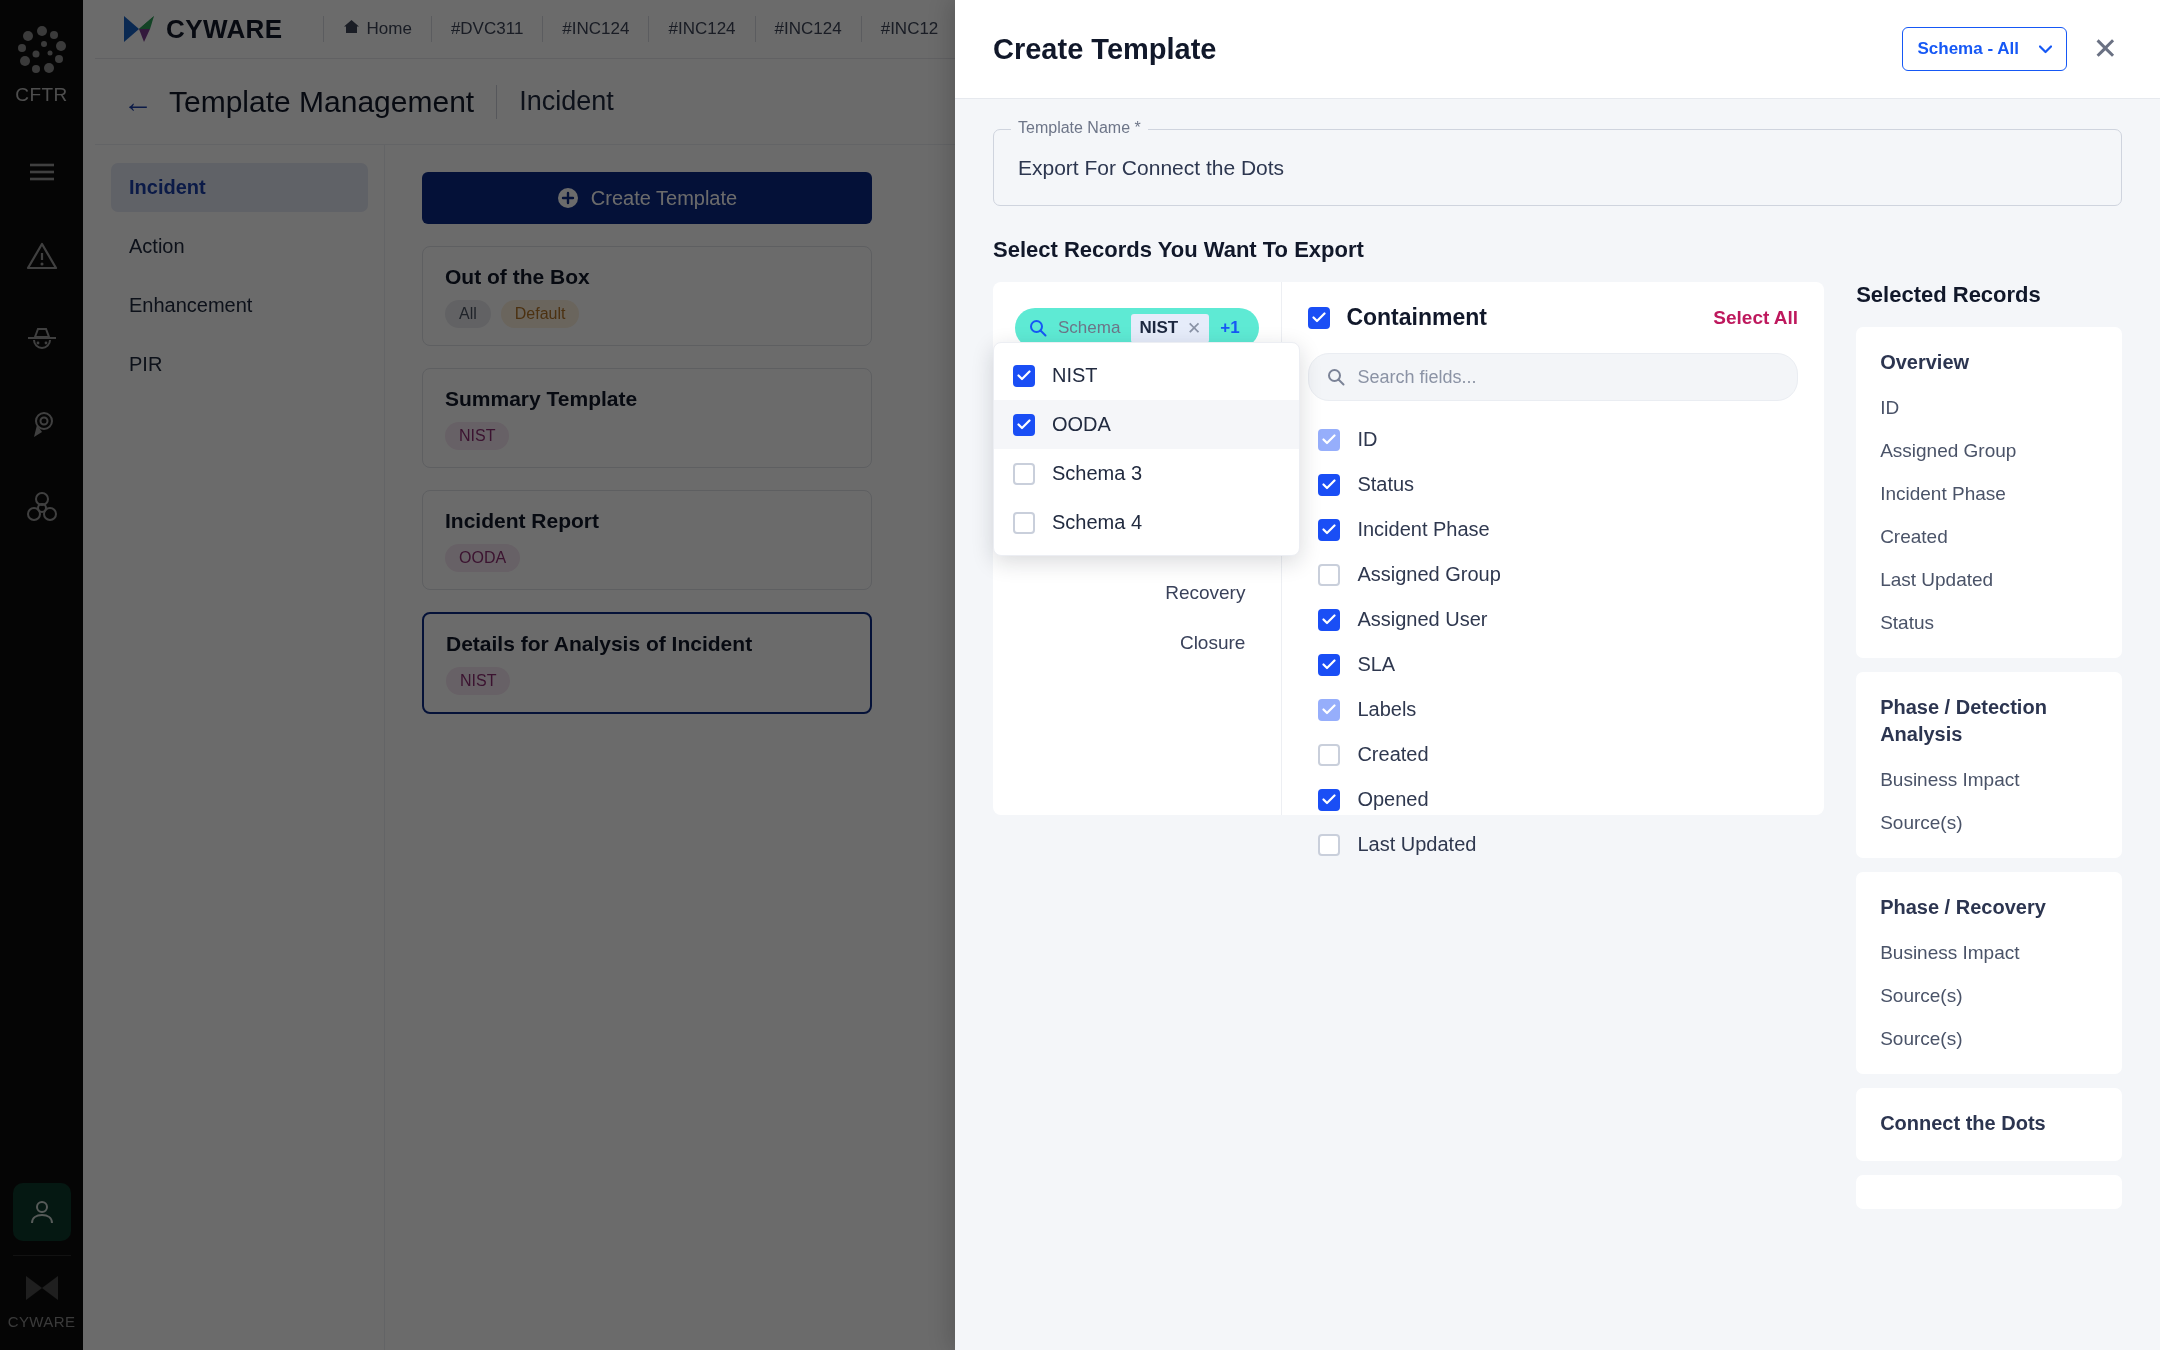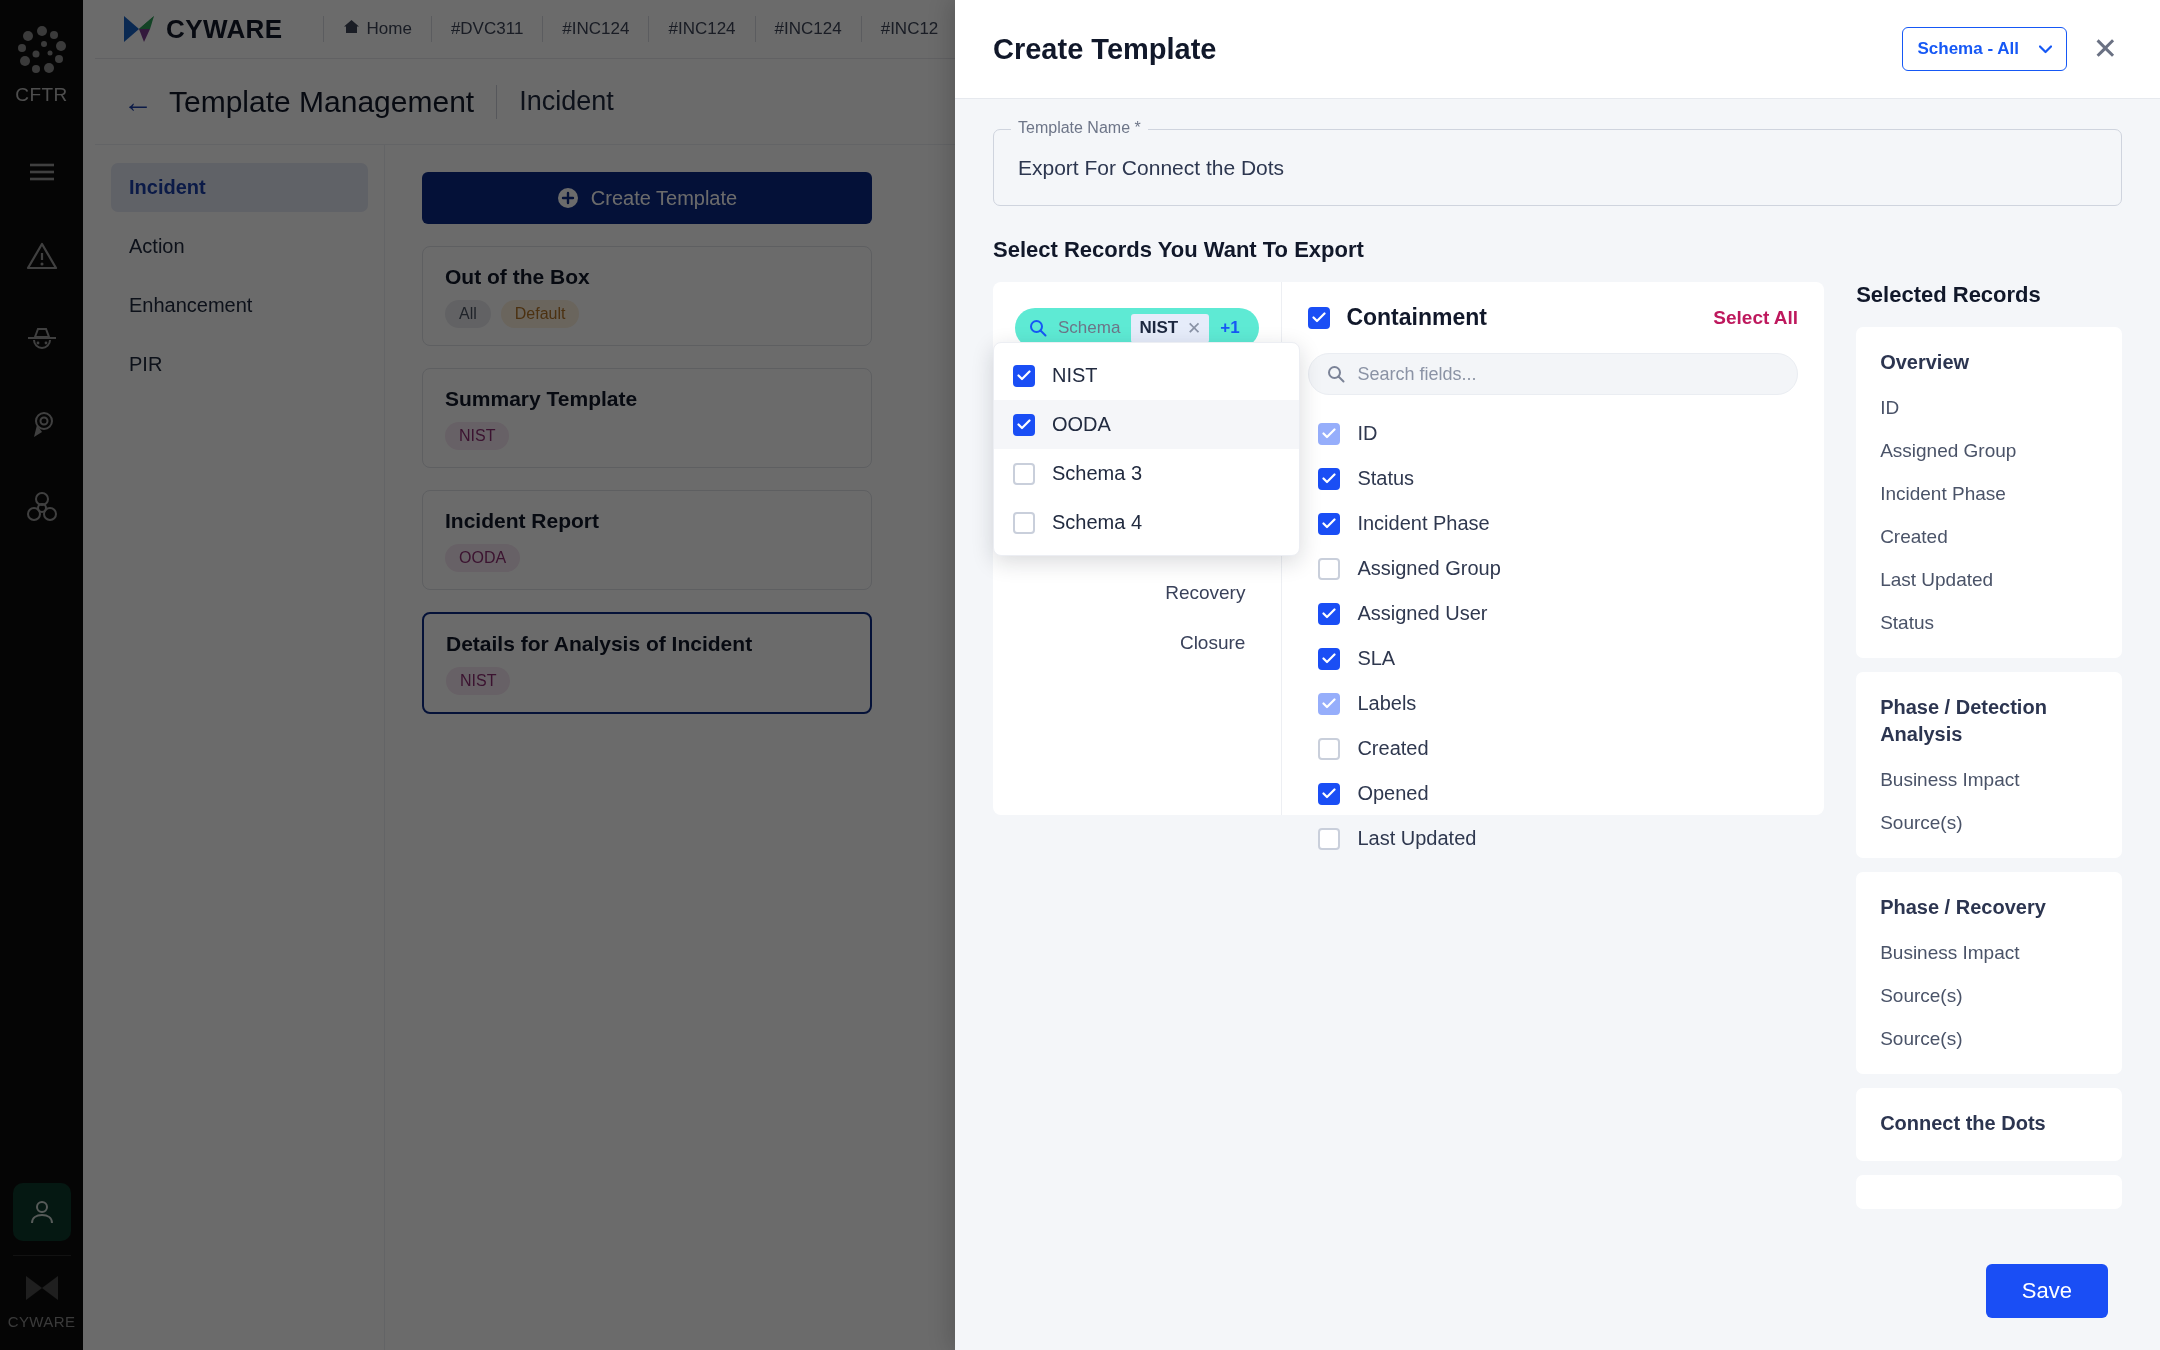--- a/index.html
+++ b/index.html
@@ -167,21 +167,21 @@
   }
   .cb.on { background:#1a4ef5; border-color:#1a4ef5; }
   .cb.dim-on { background:#96aefb; border-color:#96aefb; }
   .cb svg { display:block; }
 
   .cont-head { display:flex; align-items:center; gap: 16px; }
   .cont-title { font-size: 23px; font-weight: 700; color:#11182a; flex:1; }
   .select-all { font-size: 19px; color:#be185d; font-weight: 700; }
 
   .field-search {
-    margin-top: 22px; height: 42px; background:#f3f5f8; border:1px solid #eaedf2; border-radius: 21px;
+    margin-top: 22px; height: 48px; background:#f3f5f8; border:1px solid #eaedf2; border-radius: 21px;
     display:flex; align-items:center; gap: 12px; padding: 0 18px;
   }
   .fs-ic { color:#7b8397; display:flex; }
   .fs-ph { font-size: 18px; color:#8b93a5; }
 
   .fld-list { margin-top: 16px; }
   .fld-row { display:flex; align-items:center; gap: 17px; padding: 11px 0 11px 10px; font-size: 20px; color:#2f384f; }
 
   .sel-title { font-size: 22px; font-weight: 700; color:#11182a; }
   .sel-scroll { margin-top: 19px; height: 1000px; overflow:hidden; }
@@ -567,20 +567,15 @@
               <div class="sel-card">
                 <div class="sel-card-title">Connect the Dots</div>
               </div>
               <div class="sel-card" style="height: 34px; padding: 0px;"></div>
             </div>
         </div>
       </div>
 
     </div>
 
-    <div class="modal-foot">
-      <div class="save-btn">
-        <span>Save</span>
-      </div>
-    </div>
   </div>
 
 </div>
 
 </body></html>

